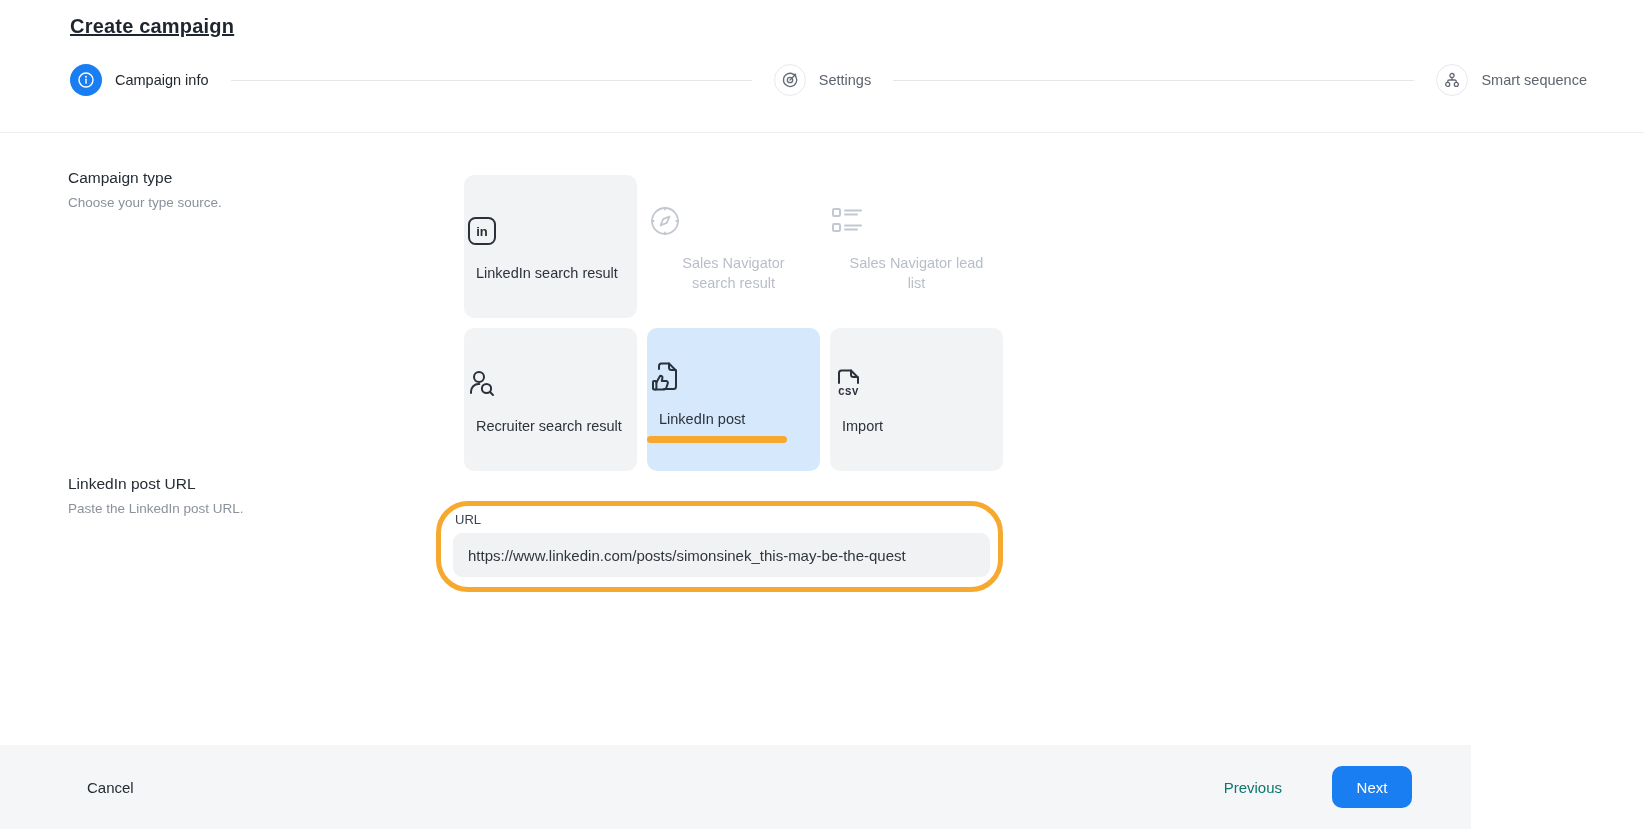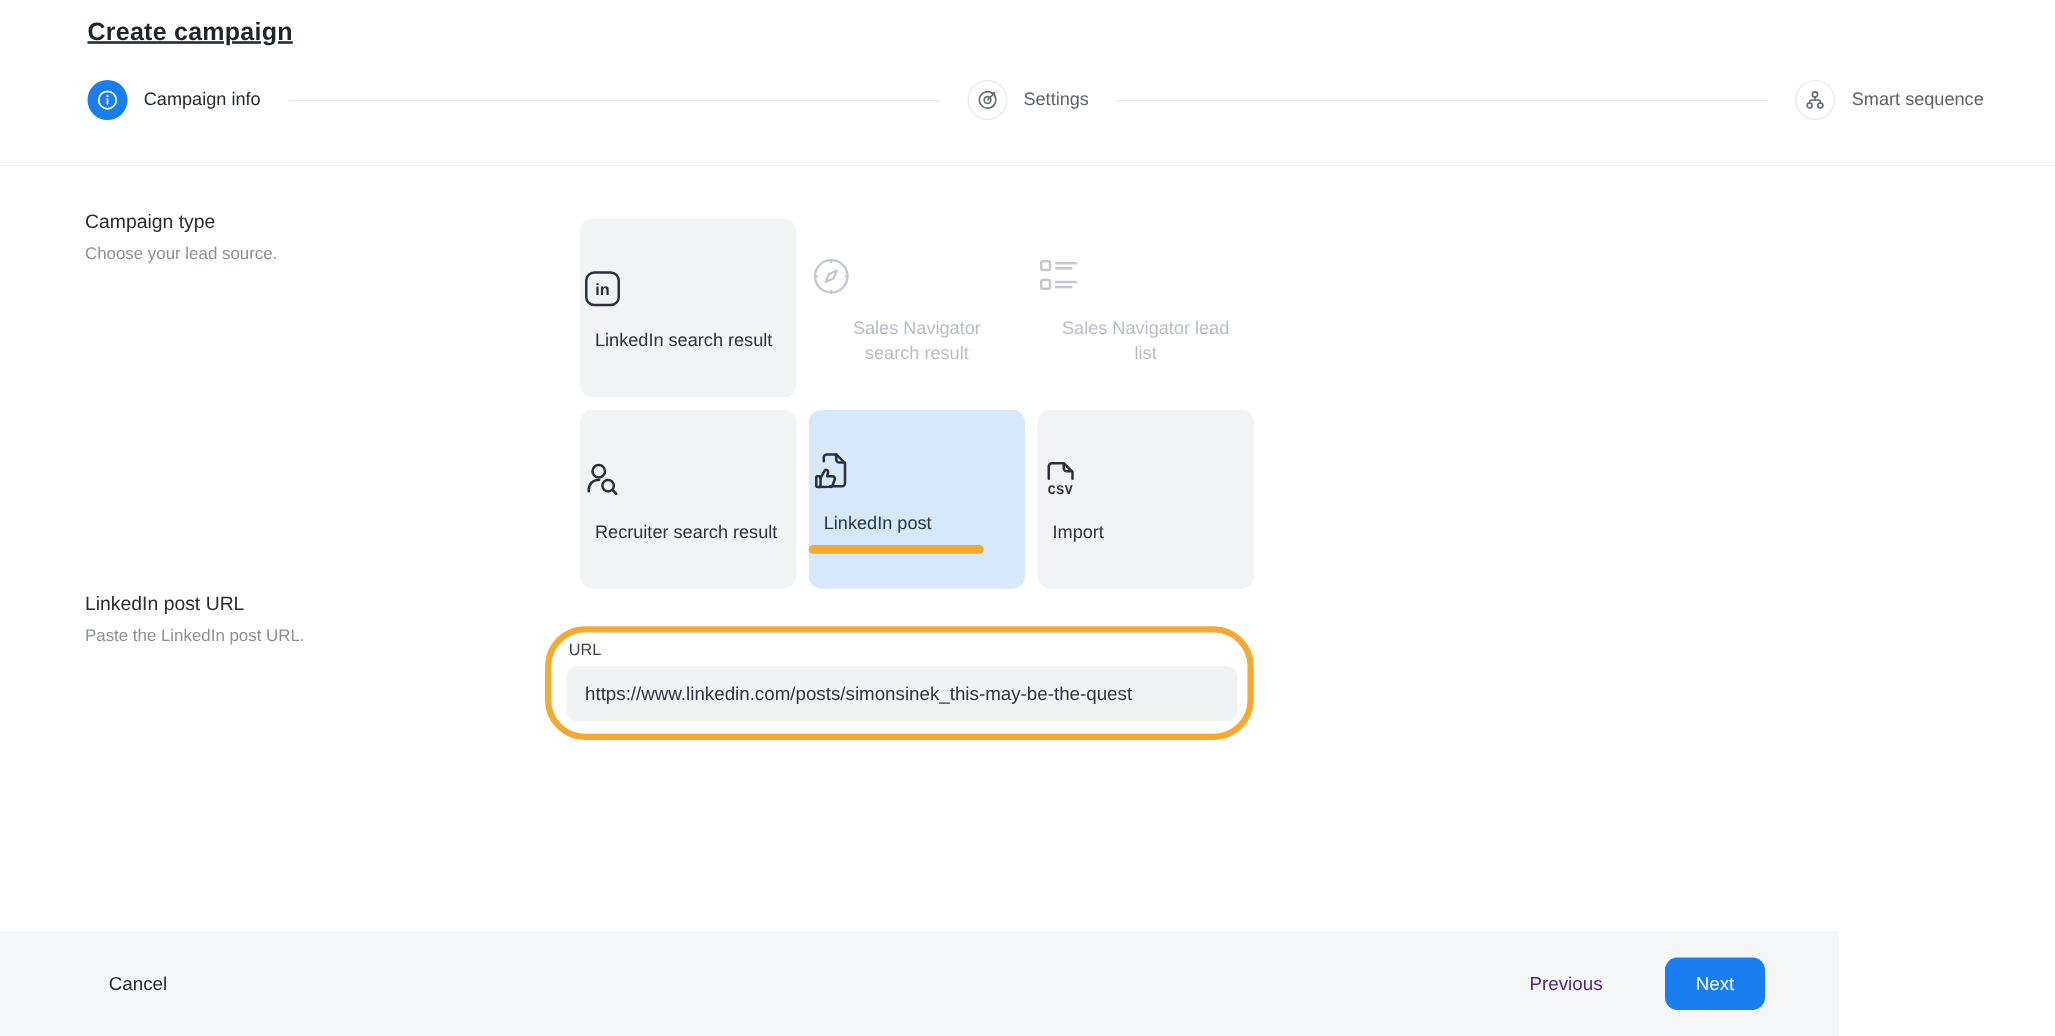--- a/index.html
+++ b/index.html
@@ -65,21 +65,21 @@
   }
 
   
   .footer {
     position:absolute; left:0; bottom:0; width:1471px; height:84px;
     background:#f5f6f8; display:flex; align-items:center; justify-content:space-between;
     padding:0 59px 0 87px;
   }
   .cancel-btn { background:none; border:none; font-size:15px; color:#252b33; cursor:pointer; font-family:"Liberation Sans", sans-serif; }
   .footer-right { display:flex; align-items:center; gap:38px; }
-  .previous-btn { background:none; border:none; font-size:15px; color:#4c1d95; cursor:pointer; font-family:"Liberation Sans", sans-serif; }
+  .previous-btn { background:none; border:none; font-size:15px; color:#0f766e; cursor:pointer; font-family:"Liberation Sans", sans-serif; }
   .next-btn {
     width:80px; height:42px; border:none; border-radius:10px; background:#1a7ef3;
     color:#ffffff; font-size:15px; cursor:pointer; font-family:"Liberation Sans", sans-serif;margin-left:12px;
   }
 </style>
 </head>
 <body>
 
 <div class="header">
   <div class="page-title">Create campaign</div>
@@ -124,21 +124,21 @@
     </div>
   </div>
 </div>
 
 <div class="content">
 
 
   <div class="form-row row2">
     <div class="row-left">
       <h3>Campaign type</h3>
-      <p>Choose your lead source.</p>
+      <p>Choose your type source.</p>
     </div>
     <div class="row-right">
       <div class="tile-grid">
 
         <div class="tile">
           <span class="tile-icon">
             <svg width="36" height="36" viewBox="0 0 36 36" fill="none">
               <rect x="5" y="5" width="26" height="26" rx="6.5" stroke="#2a313b" stroke-width="2"></rect>
               <text x="18" y="23" text-anchor="middle" font-size="13" font-weight="bold" fill="#2a313b" font-family="Liberation Sans, sans-serif">in</text>
             </svg>

